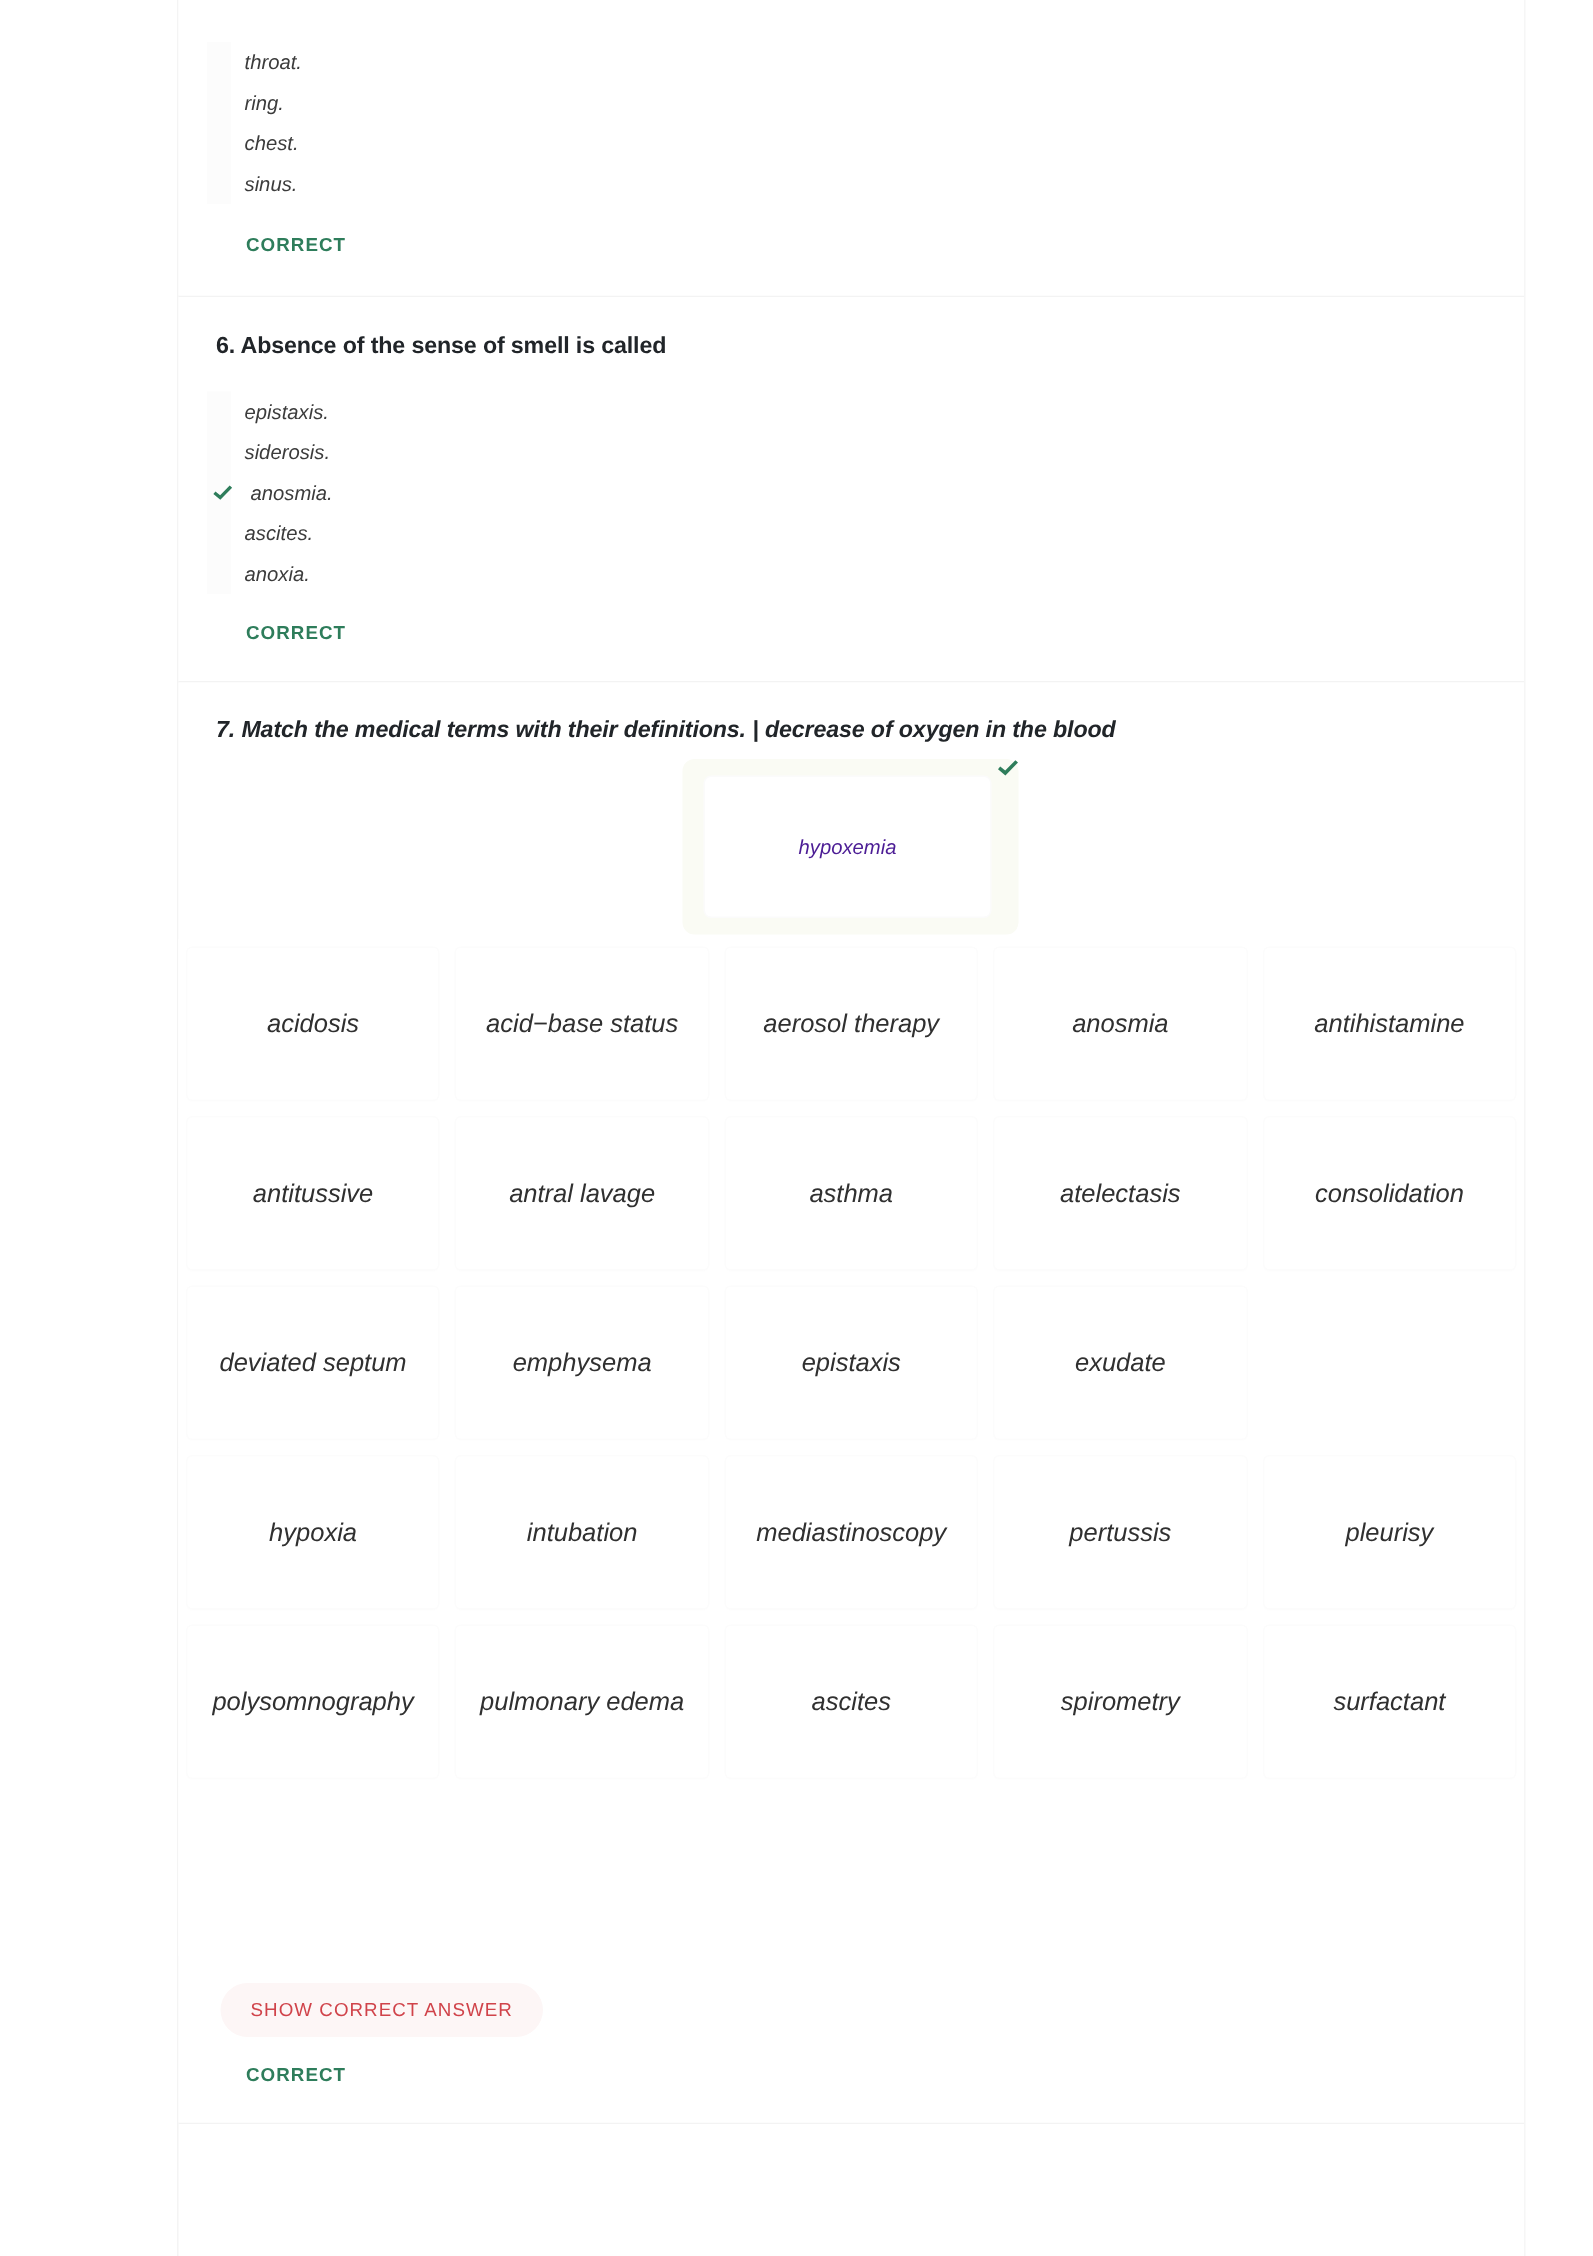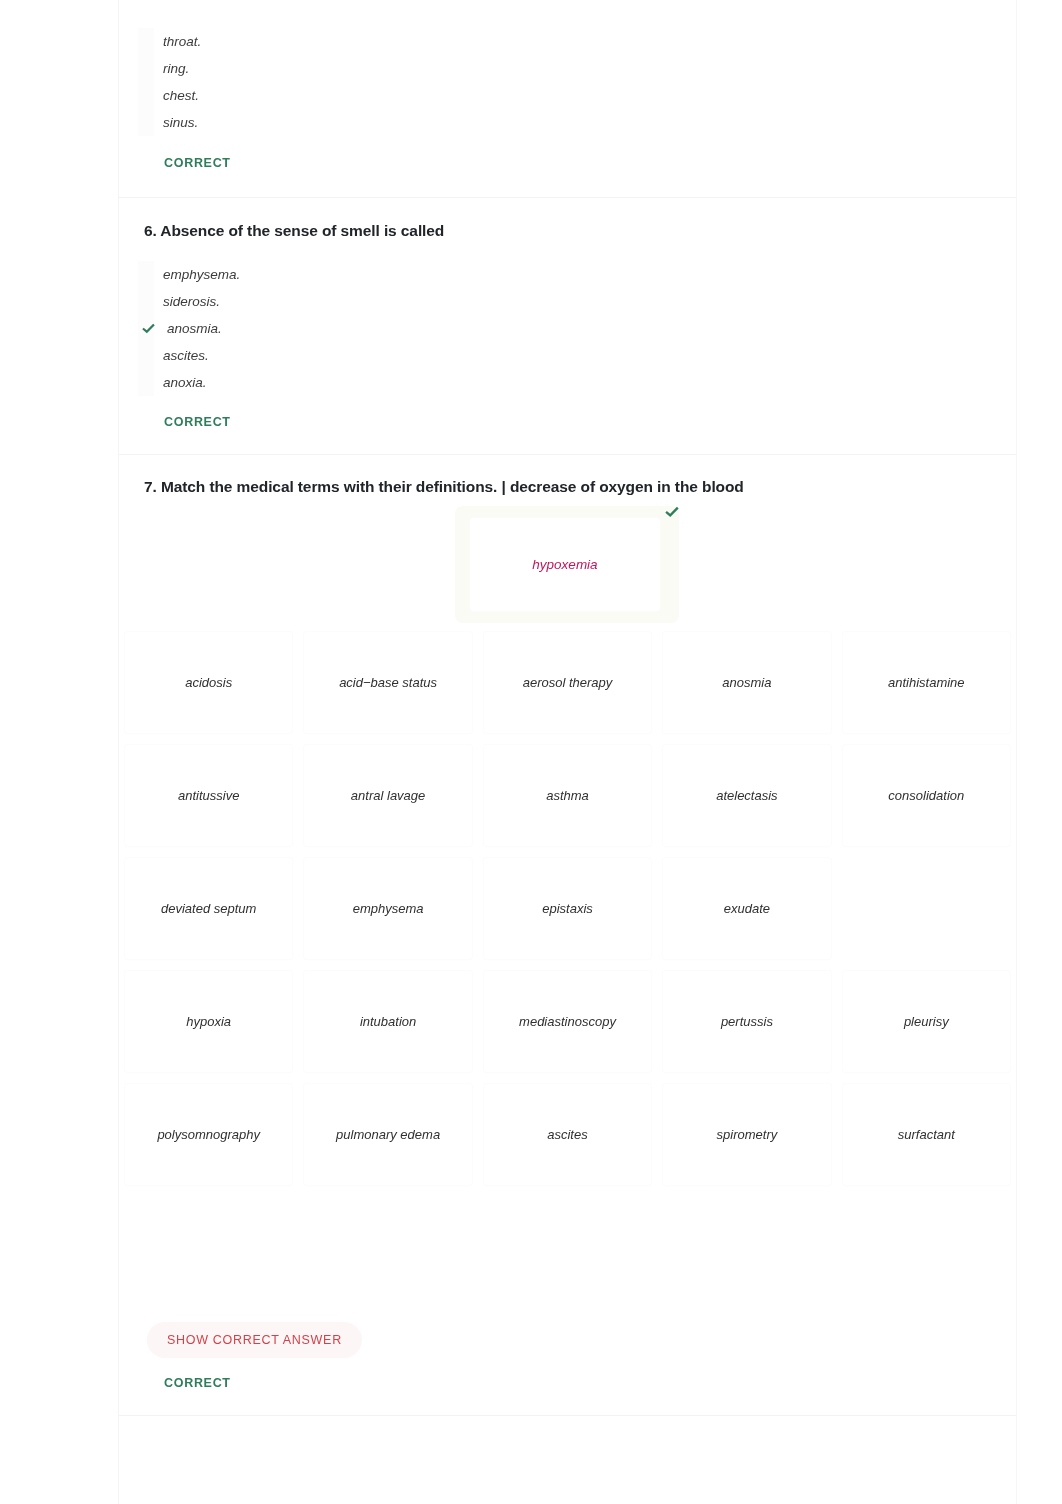--- a/index.html
+++ b/index.html
@@ -54,20 +54,21 @@
   }
 
   .qtitle {
     font-size: 15.5px;
     font-weight: bold;
     color: #212529;
     letter-spacing: -0.1px;
     padding: 0 0 0 25px;
   }
   .qtitle.italic {
+    font-style: italic;
   }
 
   .choices {
     padding: 0 0 0 0;
     position: relative;
   }
   
   .choices::before {
     content: "";
     position: absolute;
@@ -127,40 +128,40 @@
     width: 190px;
     height: 93px;
     background: #ffffff;
     border-radius: 4px;
     box-shadow: 0 0 0 1px #fbfbfb;
     display: flex;
     align-items: center;
     justify-content: center;
     font-size: 13.5px;
     font-style: italic;
-    color: #be185d;
+    color: #4c1d95;
   }
   .answer-tick {
     position: absolute;
     left: 545px;
     top: 8px;
     width: 16px; height: 16px;
   }
 
   .grid {
     display: grid;
     grid-template-columns: repeat(5, 1fr);
     grid-auto-rows: 113px;
   }
   .gcell {
     position: relative;
     display: flex;
     align-items: center;
     justify-content: center;
-    font-size: 13px;
+    font-size: 17px;
     font-style: italic;
     color: #303030;
     text-align: right;
     background: #ffffff;
   }
   .gcell .inner {
     position: absolute;
     left: 6px; right: 6px; top: 6px; bottom: 6px;
     background: #ffffff;
     box-shadow: 0 0 0 1px #fcfcfc, 0 1px 2px rgba(0,0,0,0.014);
@@ -224,21 +225,21 @@
       <div style="height:27px"></div>
     </div>
 
     <div class="section-divider"></div>
 
     <div class="qblock" style="padding-top:24px;">
       <div class="qtitle">6. Absence of the sense of smell is called</div>
       <div style="height:21px"></div>
       <div class="choices">
         <div class="choice">
-          <span class="txt">emphysema.</span>
+          <span class="txt">epistaxis.</span>
         </div>
         <div class="choice">
           <span class="txt">siderosis.</span>
         </div>
         <div class="choice correct">
           <span class="tick">
             <svg width="15" height="15" viewBox="0 0 24 24" aria-hidden="true">
               <path d="M2 13.2 L4.2 10.6 L9.2 14.6 L19.4 4.2 L22 6.6 L9.4 19.4 Z" fill="#2e7d5b"></path>
             </svg>
           </span>

